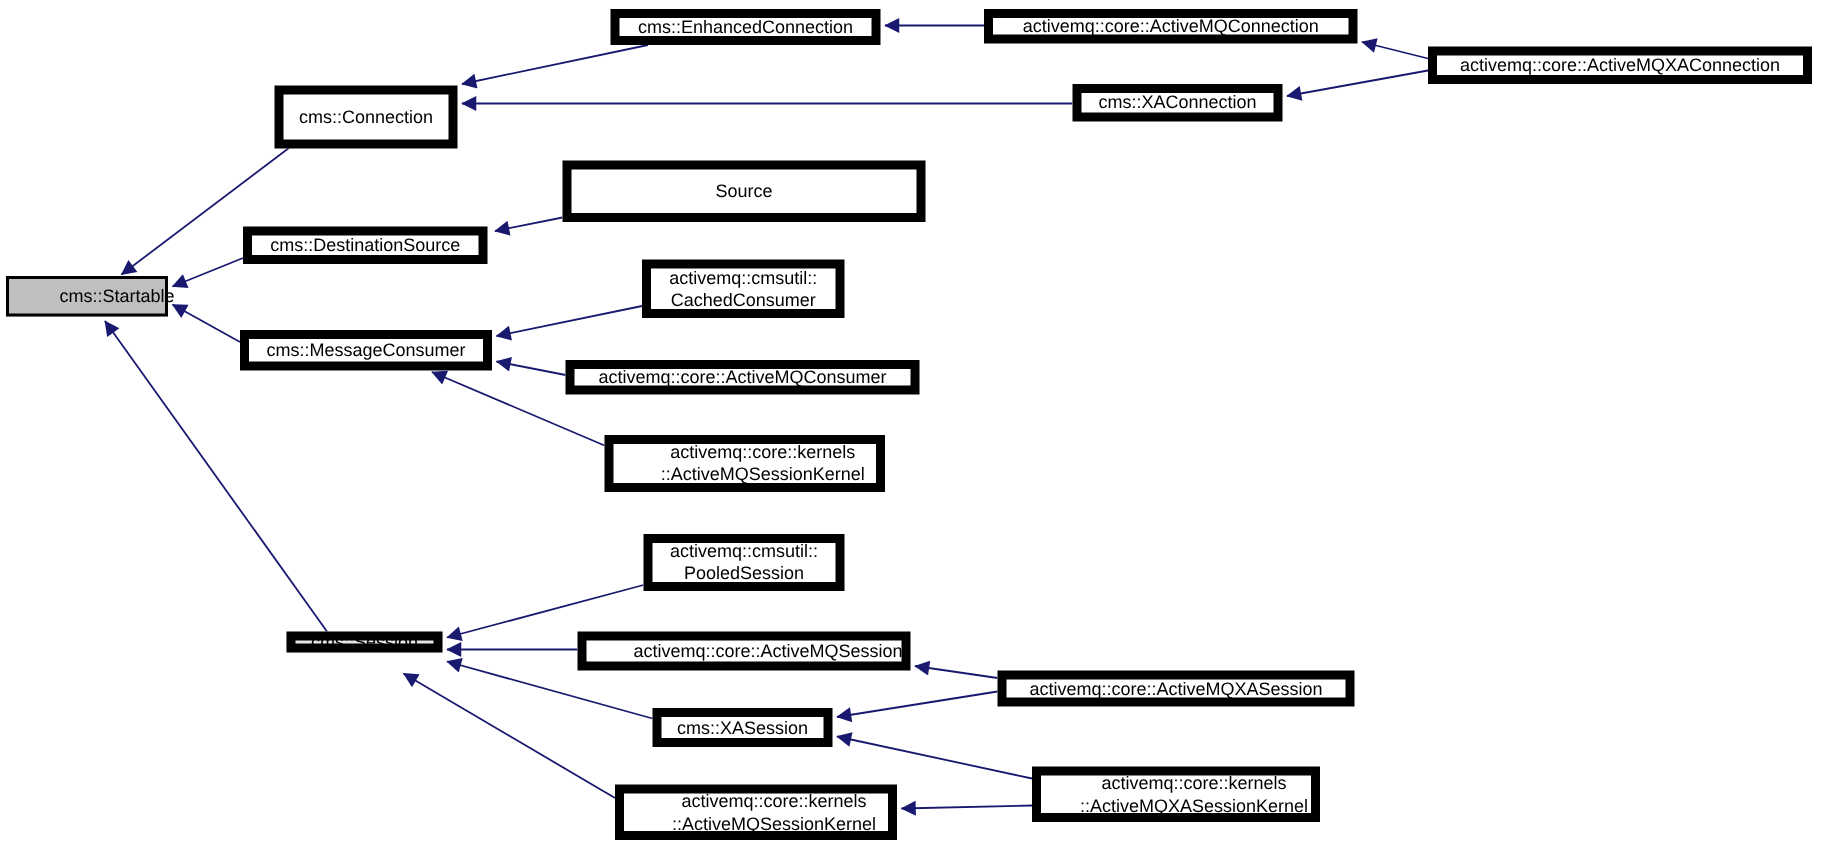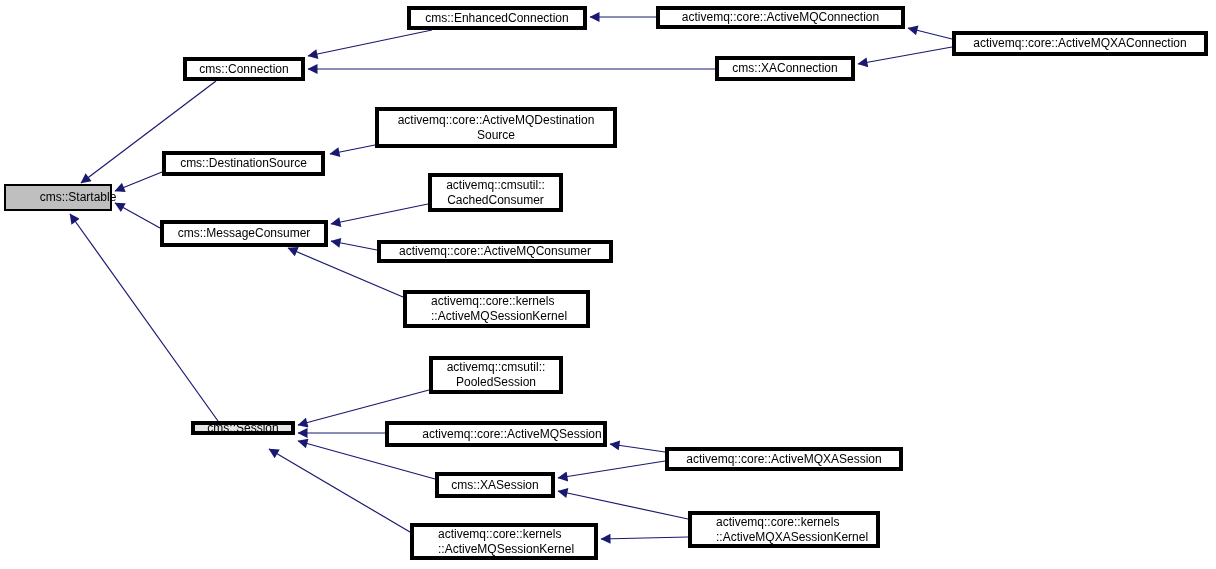--- a/index.html
+++ b/index.html
@@ -20,40 +20,40 @@
     width: 1216px;
     height: 569px;
   }
   svg.edges {
     position: absolute;
     left: 0; top: 0;
   }
   .node {
     position: absolute;
     box-sizing: border-box;
-    border: 4px solid #84cc16;
+    border: 6px solid #84cc16;
     background: #ffffff;
     color: #000000;
     display: flex;
     flex-direction: column;
     align-items: center;
     justify-content: center;
     text-align: center;
     font-size: 12px;
     line-height: 15px;
     white-space: nowrap;
     cursor: pointer;
   }
   .node.highlight {
     background: #bfbfbf;
     border-width: 2px;
     padding-left: 40px;
   }
   .node.align-left {
-    align-items: flex-start;
+    align-items: center;
     text-align: left;
     padding-left: 24px;
   }
 </style>
 </head>
 <body>
 
 <div class="stage">
   <svg class="edges" width="1216" height="569" viewBox="0 0 1216 569">
     <defs>
@@ -82,40 +82,39 @@
         <line x1="665" y1="452" x2="610" y2="444" stroke="#191970" stroke-width="1.2" marker-end="url(#arrowhead)"></line>
         <line x1="665" y1="461" x2="558" y2="478" stroke="#191970" stroke-width="1.2" marker-end="url(#arrowhead)"></line>
         <line x1="688" y1="519" x2="558" y2="491" stroke="#191970" stroke-width="1.2" marker-end="url(#arrowhead)"></line>
         <line x1="688" y1="537" x2="601" y2="539" stroke="#191970" stroke-width="1.2" marker-end="url(#arrowhead)"></line>
       </g>
   </svg>
   <div>
       <div class="node highlight" style="left: 4px; top: 184px; width: 108px; height: 27px; background: rgb(191, 191, 191); border-color: rgb(0, 0, 0);">
         <div>cms::Startable</div>
       </div>
-      <div class="node" style="left: 183px; top: 57px; width: 122px; height: 24px; background: rgb(255, 255, 255); border-color: rgb(0, 0, 0);">
+      <div class="node" style="left: 183px; top: 57px; width: 122px; height: 42px; background: rgb(255, 255, 255); border-color: rgb(0, 0, 0);">
         <div>cms::Connection</div>
       </div>
       <div class="node" style="left: 407px; top: 6px; width: 180px; height: 24px; background: rgb(255, 255, 255); border-color: rgb(0, 0, 0);">
         <div>cms::EnhancedConnection</div>
       </div>
       <div class="node" style="left: 656px; top: 6px; width: 249px; height: 23px; background: rgb(255, 255, 255); border-color: rgb(0, 0, 0);">
         <div>activemq::core::ActiveMQConnection</div>
       </div>
       <div class="node" style="left: 952px; top: 31px; width: 256px; height: 25px; background: rgb(255, 255, 255); border-color: rgb(0, 0, 0); align-items: center;">
         <div>activemq::core::ActiveMQXAConnection</div>
       </div>
       <div class="node" style="left: 715px; top: 56px; width: 140px; height: 25px; background: rgb(255, 255, 255); border-color: rgb(0, 0, 0);">
         <div>cms::XAConnection</div>
       </div>
       <div class="node" style="left: 162px; top: 151px; width: 163px; height: 25px; background: rgb(255, 255, 255); border-color: rgb(0, 0, 0);">
         <div>cms::DestinationSource</div>
       </div>
       <div class="node" style="left: 375px; top: 107px; width: 242px; height: 41px; background: rgb(255, 255, 255); border-color: rgb(0, 0, 0);">
-        <div>activemq::core::ActiveMQDestination</div>
         <div>Source</div>
       </div>
       <div class="node" style="left: 160px; top: 220px; width: 168px; height: 27px; background: rgb(255, 255, 255); border-color: rgb(0, 0, 0);">
         <div>cms::MessageConsumer</div>
       </div>
       <div class="node" style="left: 428px; top: 173px; width: 135px; height: 39px; background: rgb(255, 255, 255); border-color: rgb(0, 0, 0);">
         <div>activemq::cmsutil::</div>
         <div>CachedConsumer</div>
       </div>
       <div class="node" style="left: 377px; top: 240px; width: 236px; height: 23px; background: rgb(255, 255, 255); border-color: rgb(0, 0, 0);">

